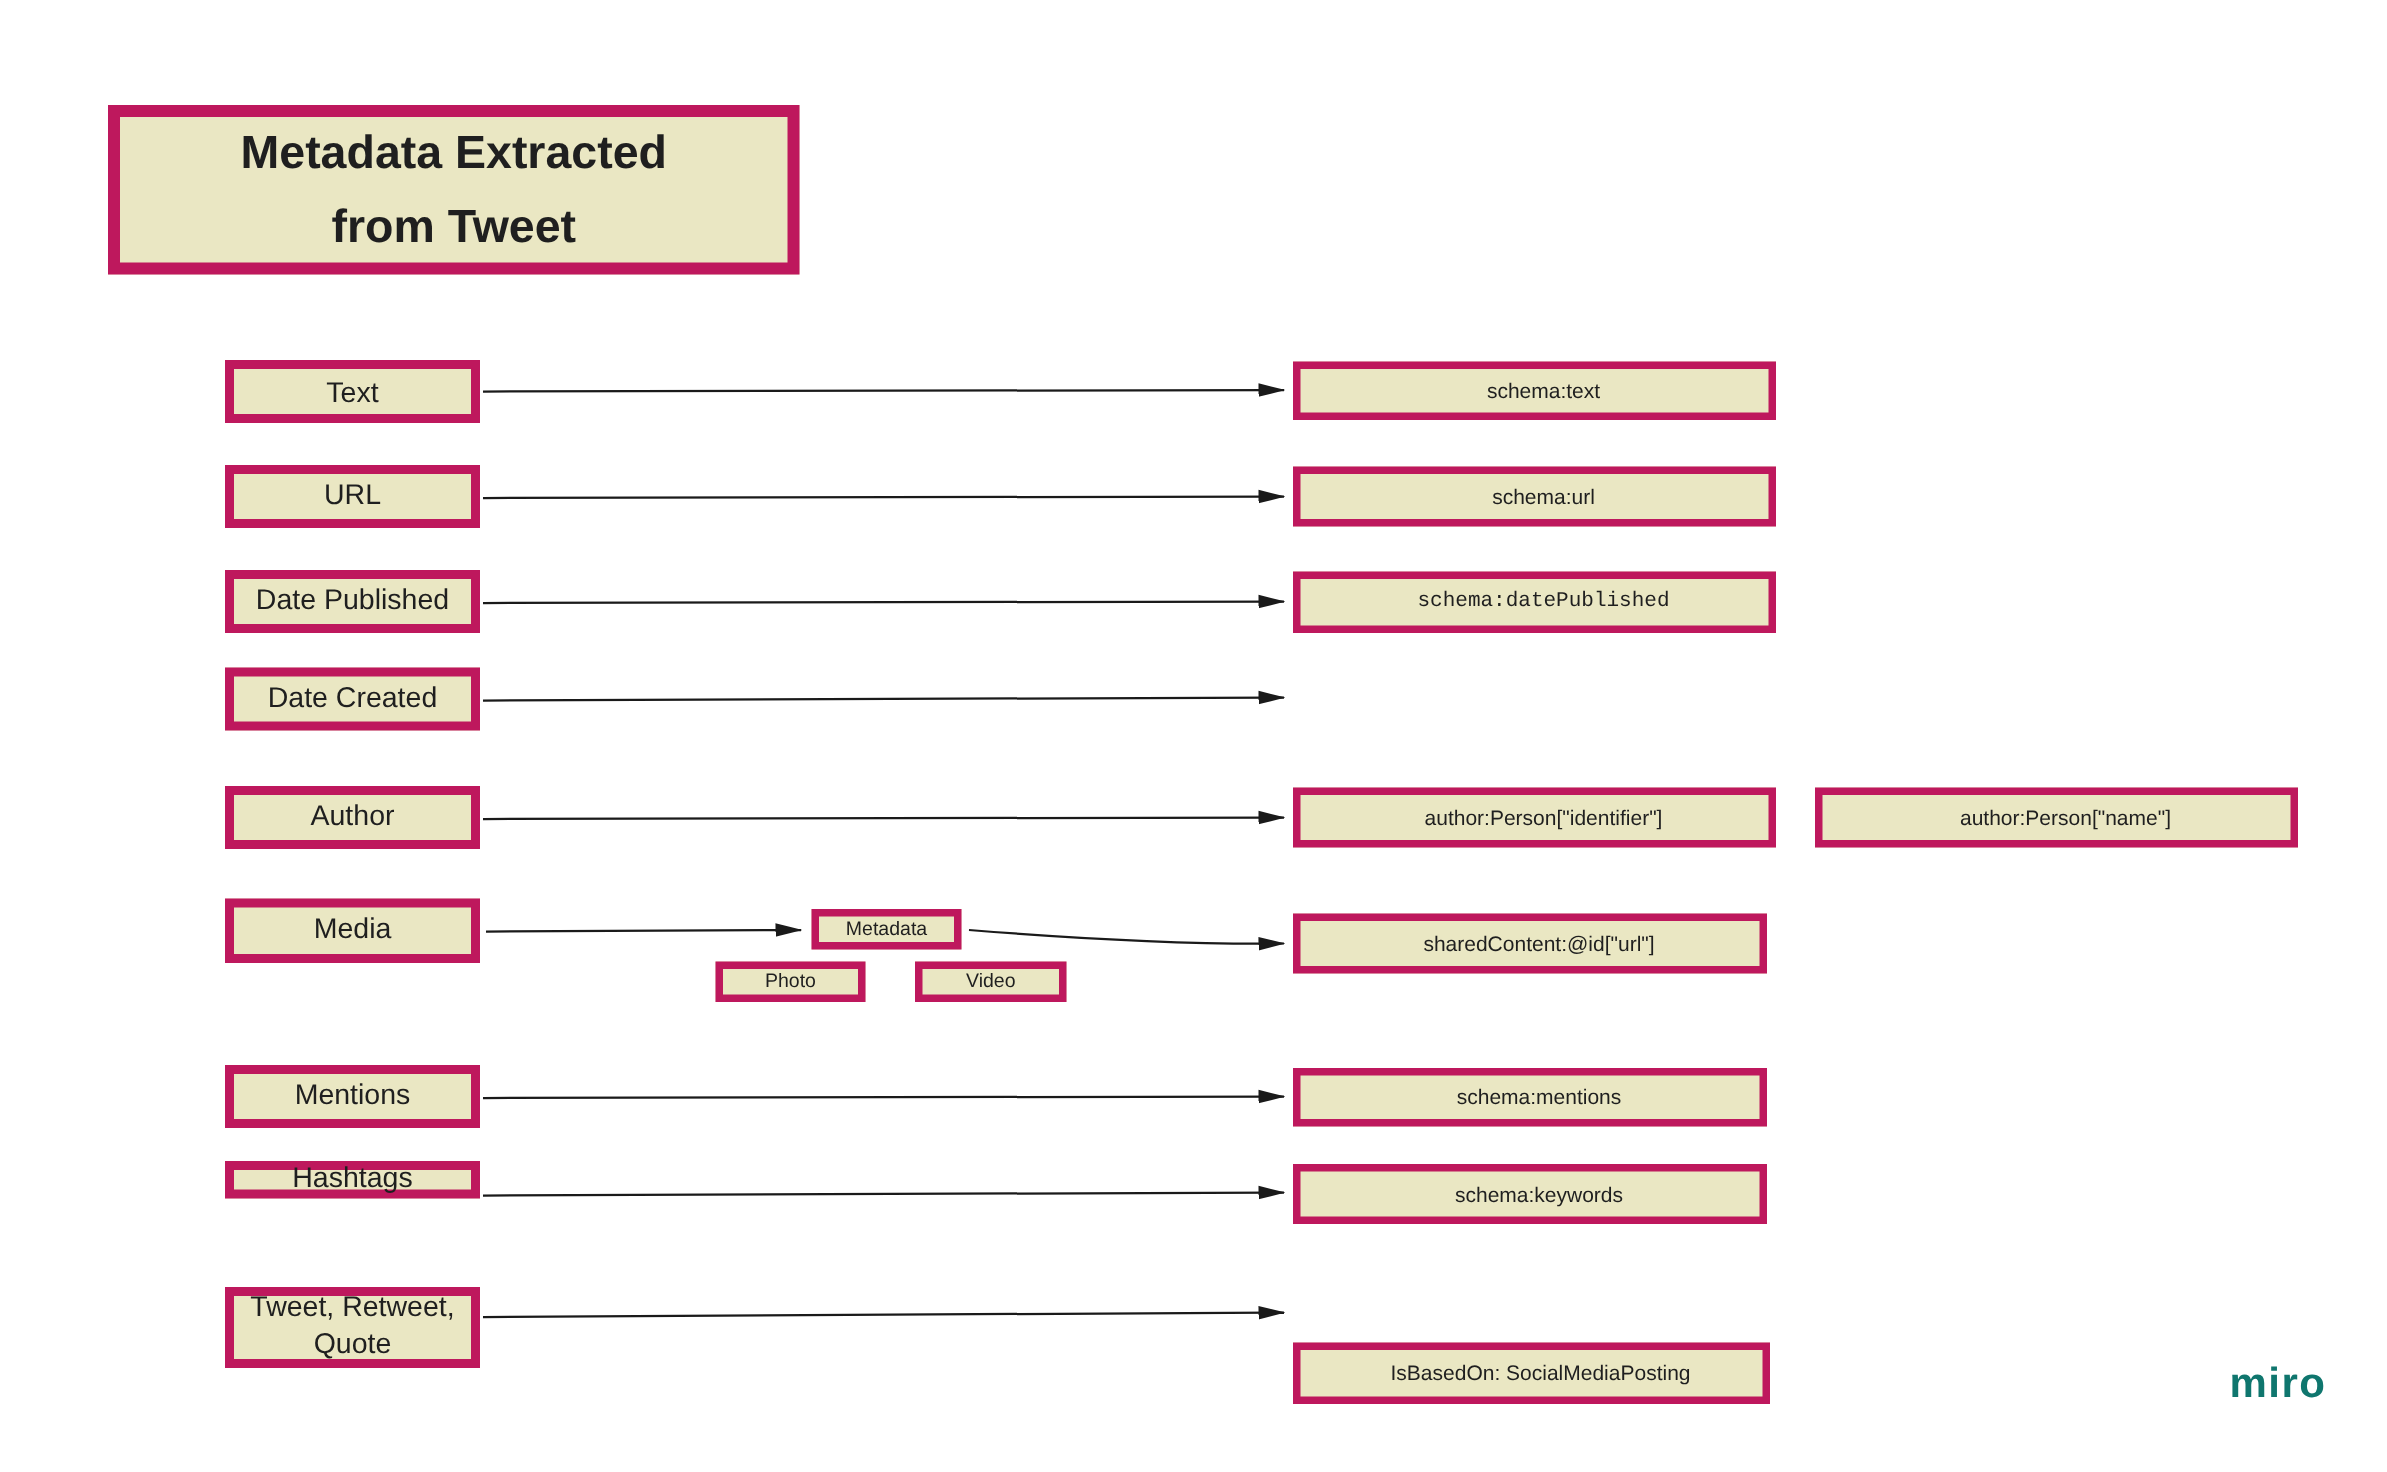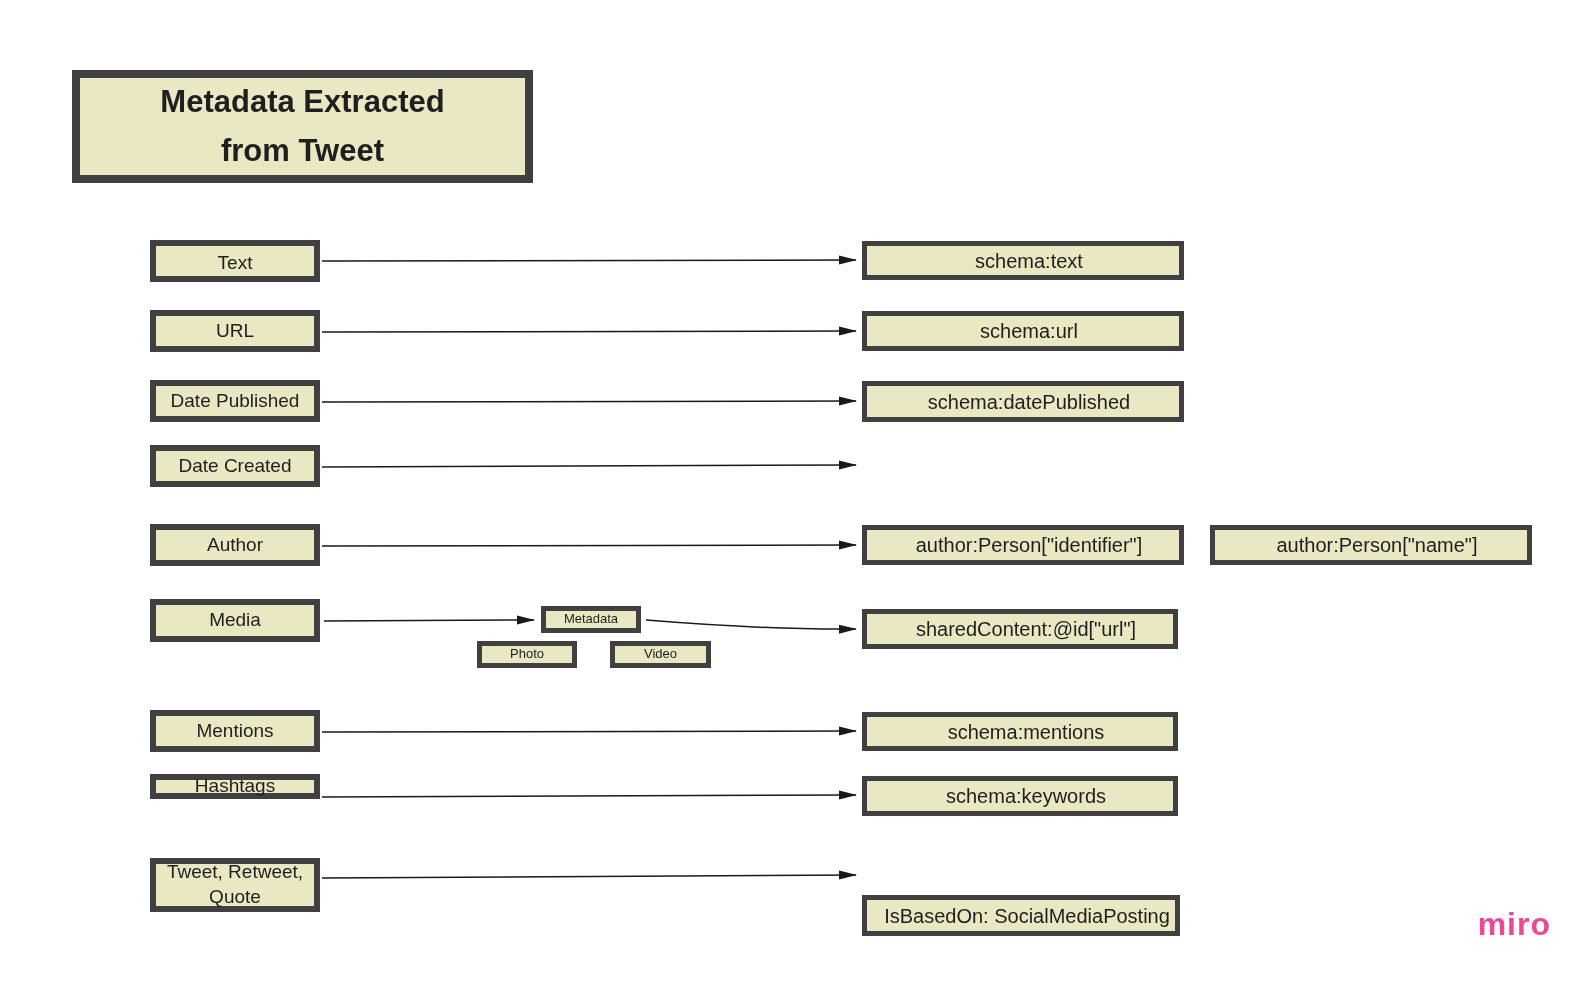--- a/index.html
+++ b/index.html
@@ -3,47 +3,47 @@
 <meta charset="utf-8">
 <style>
   html,body{margin:0;padding:0;background:#ffffff;}
   body{font-family:"Liberation Sans","DejaVu Sans",sans-serif;color:#1f1f1f;}
   .canvas{position:relative;width:1591px;height:981px;background:#ffffff;overflow:hidden;}
 
   .node{
     position:absolute;
     box-sizing:border-box;
     background:#eae7c3;
-    border:5px solid #404040;
+    border:5px solid #be185d;
     display:flex;
     align-items:center;
     justify-content:center;
     color:#1f1f1f;
   }
   .node .lbl{white-space:pre-line;text-align:center;line-height:1.3;}
 
   .header{border-width:8px;font-weight:700;font-size:31px;}
   .header .lbl{line-height:1.55;}
 
   .lcol{border-width:6px;font-size:19px;}
-  .rcol{border-width:5px;font-size:20px;padding-left:12px;}
+  .rcol{border-width:5px;font-size:14px;padding-left:12px;}
   .small{border-width:5px;font-size:13px;}
   .v-top{align-items:flex-end;}
   .v-top .lbl{padding-top:2px;}
 
   .connector-layer{position:absolute;left:0;top:0;width:1591px;height:981px;}
 
   .watermark{
     position:absolute;
     top:906px;
     right:40px;
-    font-size:32px;
+    font-size:28px;
     font-weight:700;
     letter-spacing:1px;
-    color:#ec4899;
+    color:#0f766e;
   }
 </style>
 </head>
 <body>
 
 <div class="canvas">
 
   <svg class="connector-layer" width="1591" height="981" viewBox="0 0 1591 981" xmlns="http://www.w3.org/2000/svg">
     <defs>
       <marker id="arrow" markerUnits="userSpaceOnUse" markerWidth="18" markerHeight="12" viewBox="0 0 18 12" refX="17" refY="6" orient="auto">
@@ -107,21 +107,21 @@
   <div class="node small" style="left:610px;top:641px;width:101px;height:27px;">
     <span class="lbl">Video</span>
   </div>
 
   <div class="node rcol" style="left:862px;top:241px;width:322px;height:39px;">
     <span class="lbl">schema:text</span>
   </div>
   <div class="node rcol" style="left:862px;top:311px;width:322px;height:40px;">
     <span class="lbl">schema:url</span>
   </div>
-  <div class="node rcol" style="left:862px;top:381px;width:322px;height:41px;">
+  <div class="node rcol" style="left:862px;top:381px;width:322px;height:41px;font-family:Liberation Mono, monospace;">
     <span class="lbl">schema:datePublished</span>
   </div>
   <div class="node rcol" style="left:862px;top:525px;width:322px;height:40px;">
     <span class="lbl">author:Person["identifier"]</span>
   </div>
   <div class="node rcol" style="left:862px;top:609px;width:316px;height:40px;">
     <span class="lbl">sharedContent:@id["url"]</span>
   </div>
   <div class="node rcol" style="left:862px;top:712px;width:316px;height:39px;">
     <span class="lbl">schema:mentions</span>

